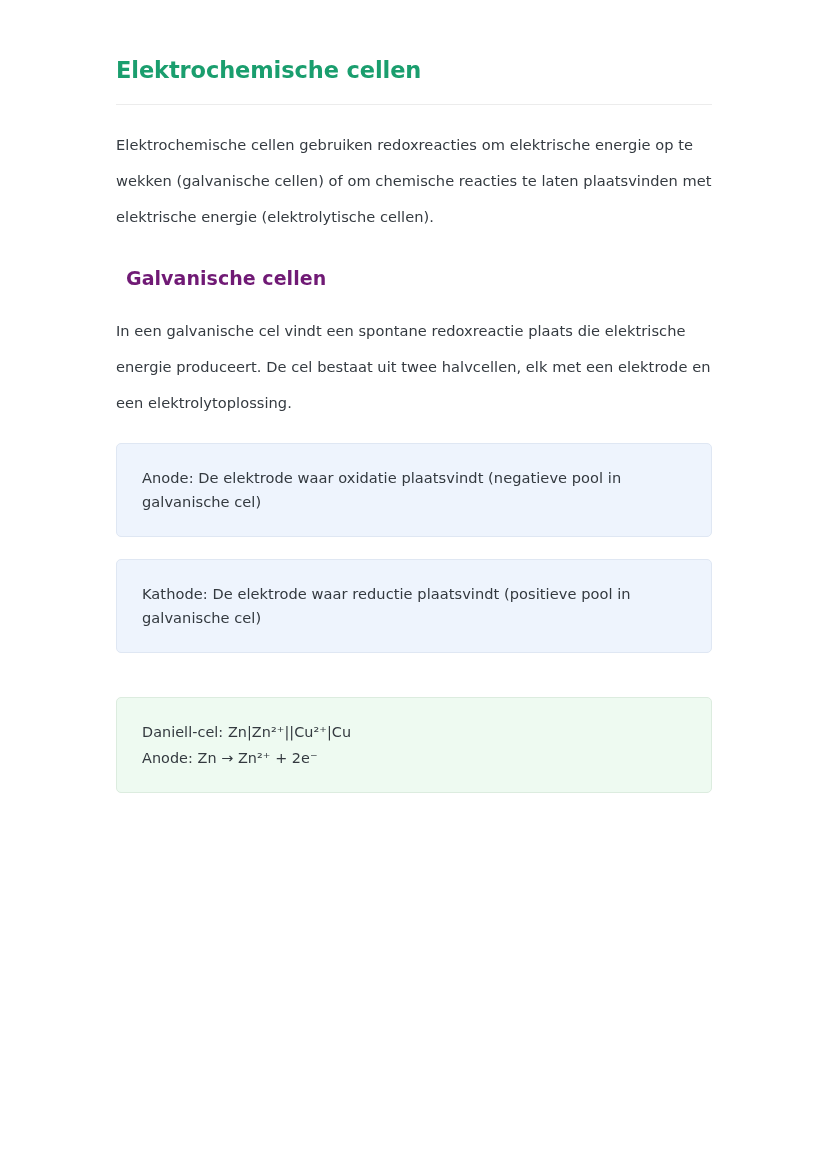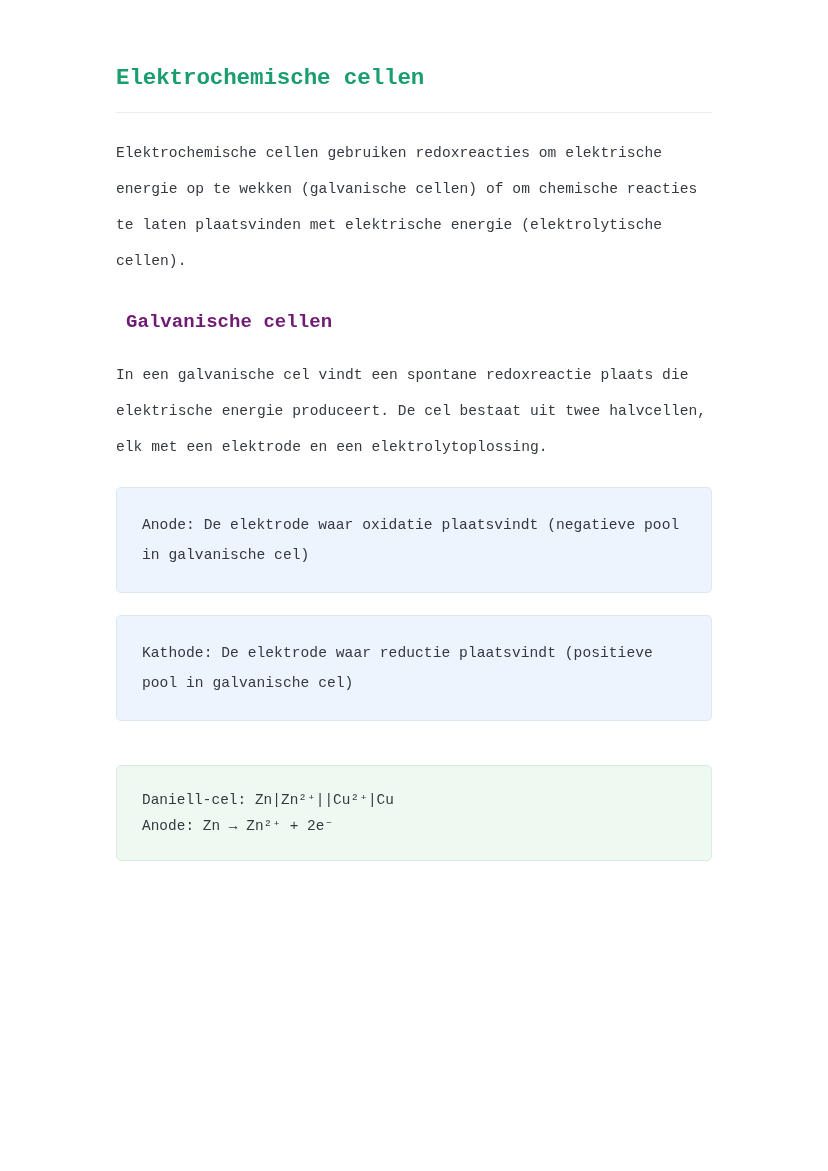--- a/index.html
+++ b/index.html
@@ -20,23 +20,22 @@
     position: relative;
     width: 828px;
     height: 1171px;
     background: #ffffff;
     box-sizing: border-box;
   }
 
   .content {
     position: absolute;
     left: 116px;
-    top: 64px;
+    top: 56px;
     width: 596px;
-    font-family: Liberation Mono, monospace;
   }
 
   .doc-title {
     margin: 0;
     font-size: 22.5px;
     font-weight: 700;
     line-height: 1.3;
     color: #1a9e6e;
     letter-spacing: -0.1px;
   }
@@ -86,21 +85,21 @@
   .callout-example {
     background: #eefaf1;
     border: 1px solid #dcecdf;
     padding: 21px 24px 20px 25px;
     margin-top: 44px;
   }
 
   .callout-text {
     margin: 0;
     font-size: 14.6px;
-    line-height: 30px;
+    line-height: 24px;
     color: #33393f;
     letter-spacing: 0.05px;
   }
 
   .callout-line {
     margin: 0;
     font-size: 14.4px;
     line-height: 26.5px;
     color: #33393f;
     letter-spacing: 0.05px;

